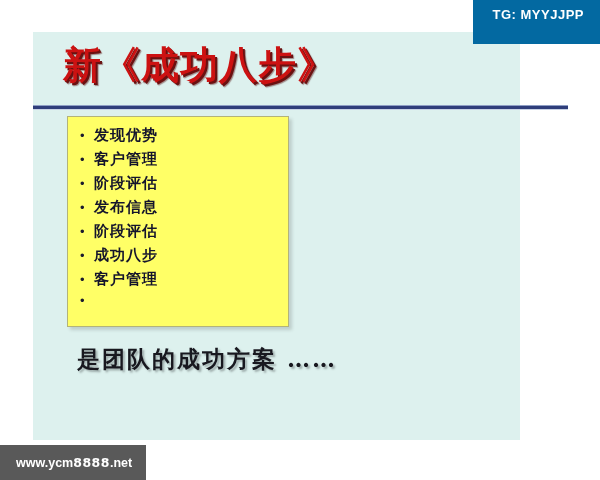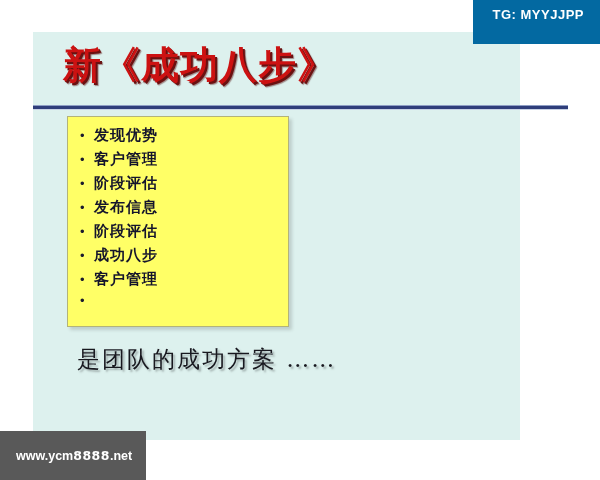--- a/index.html
+++ b/index.html
@@ -89,21 +89,21 @@
     white-space: nowrap;
   }
 
   
   #closing {
     position: absolute;
     left: 44px;
     top: 312px;
     font-family: "DejaVu Serif", "Liberation Serif", serif;
     font-size: 23px;
-    font-weight: normal;
+    font-weight: bold;
     color: #18181f;
     letter-spacing: 2px;
     white-space: nowrap;
     text-shadow: 2px 2px 2px rgba(110,120,120,0.55);
   }
 
   
   #tg-badge {
     position: absolute;
     right: 0;
@@ -116,21 +116,21 @@
     font-weight: bold;
     letter-spacing: 0.5px;
     display: flex;
     align-items: center;
     white-space: nowrap;
   }
   #site-badge {
     position: absolute;
     left: 0;
     bottom: 0;
-    height: 49px;
+    height: 35px;
     width: 146px;
     background: #595959;
     color: #ffffff;
     font-size: 12.5px;
     font-weight: bold;
     display: flex;
     align-items: center;
     padding-left: 16px;
     box-sizing: border-box;
     white-space: nowrap;

